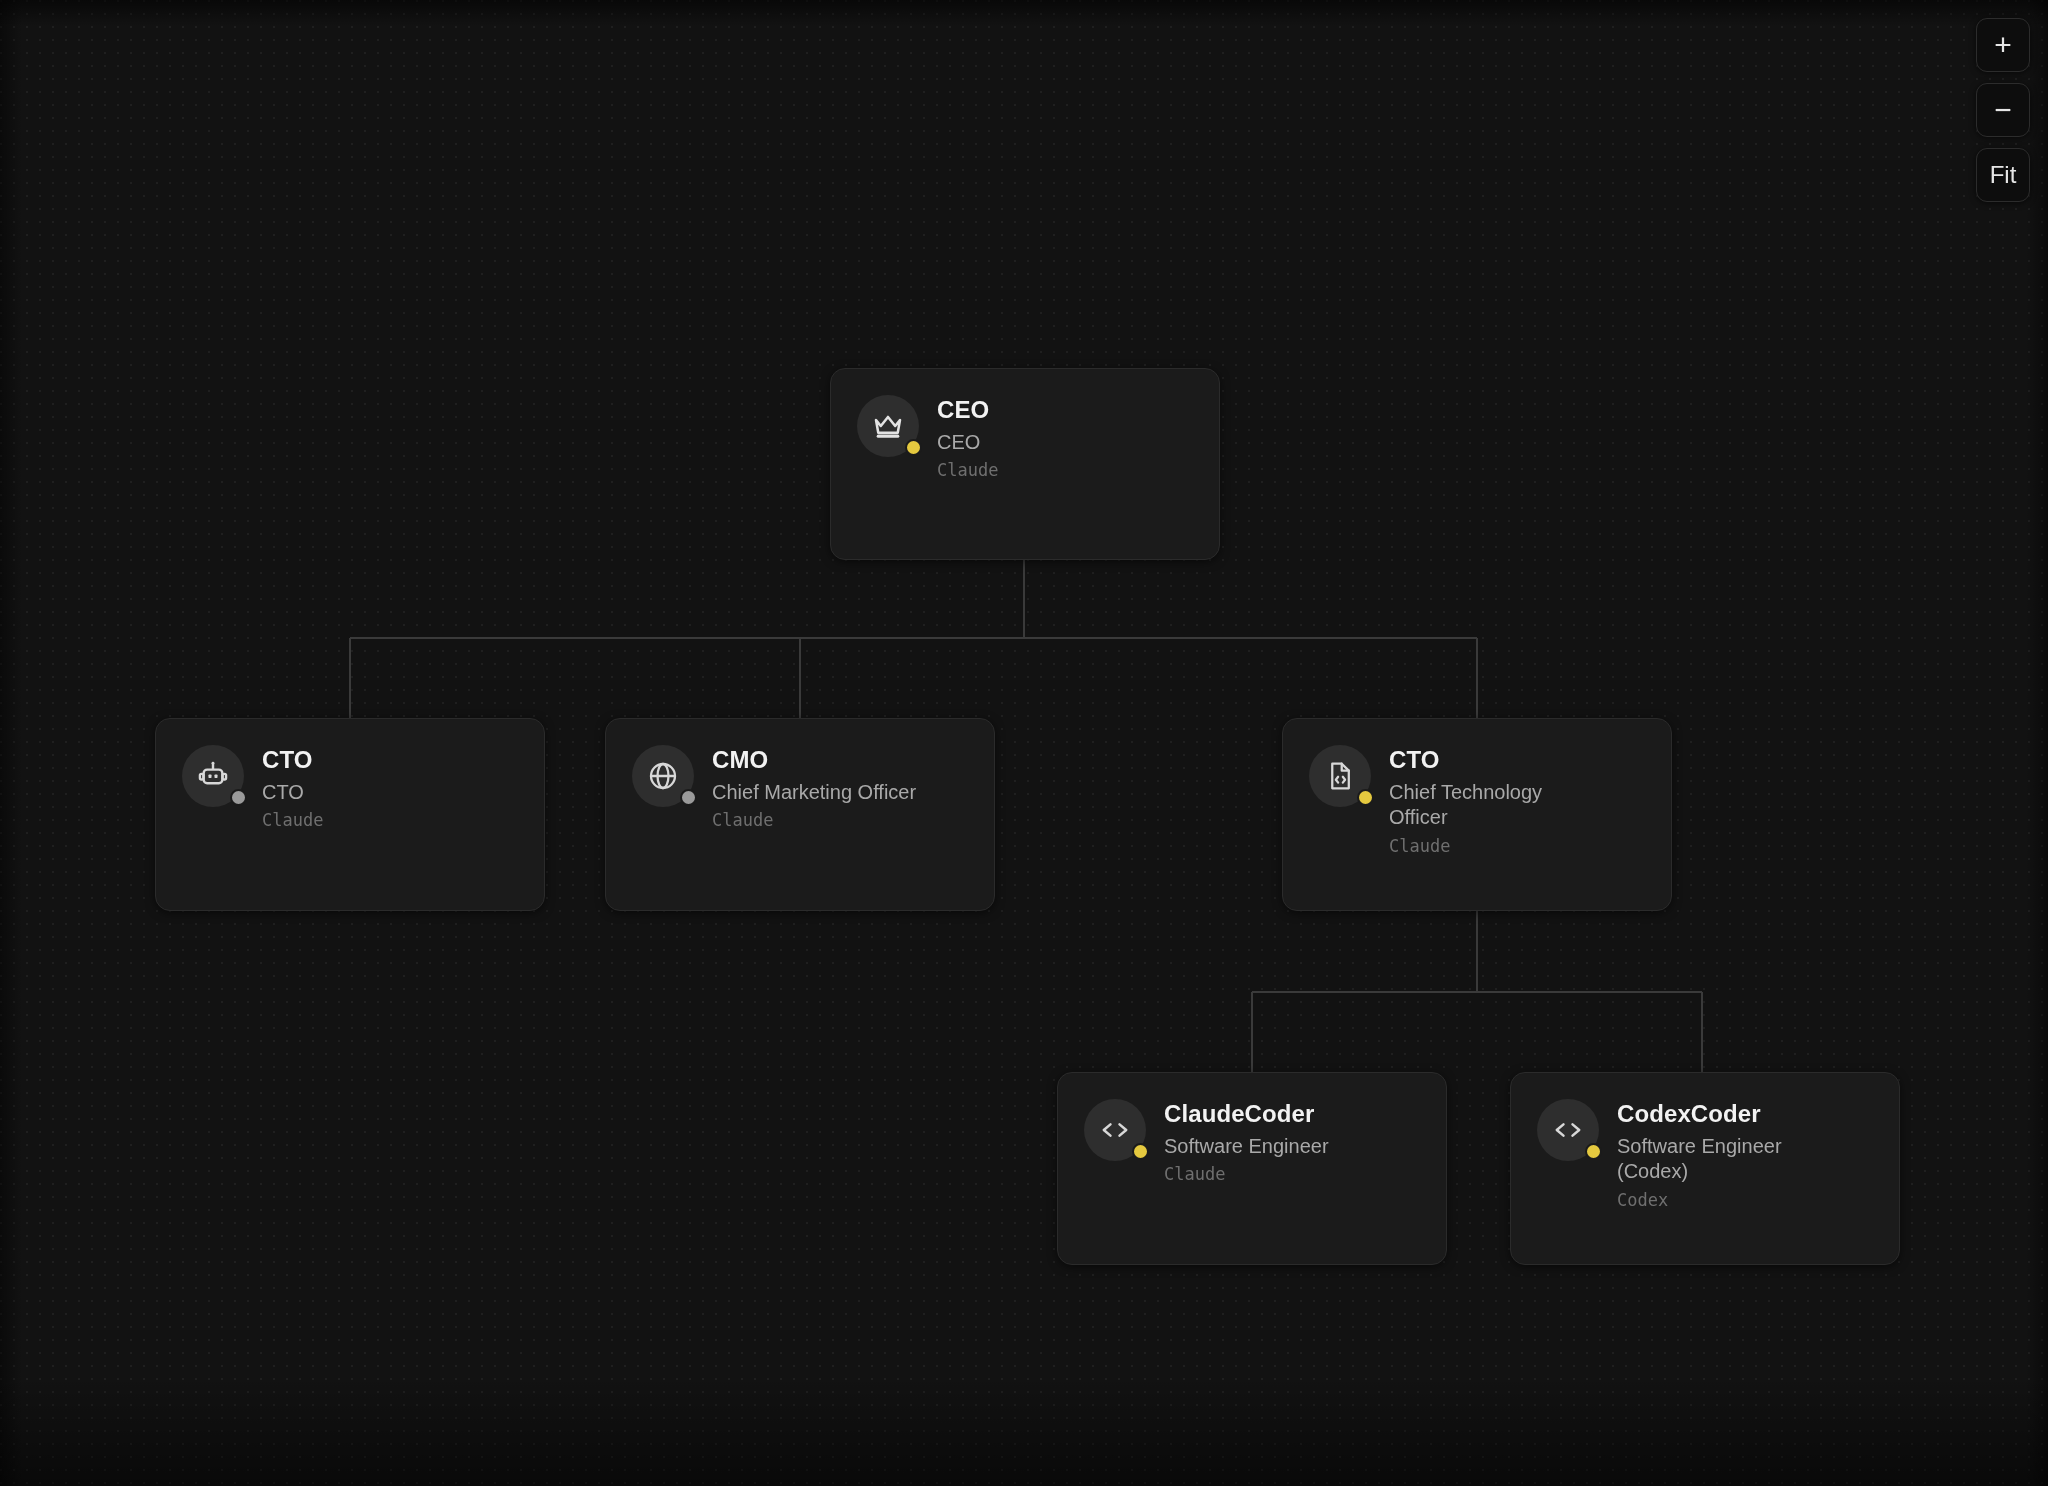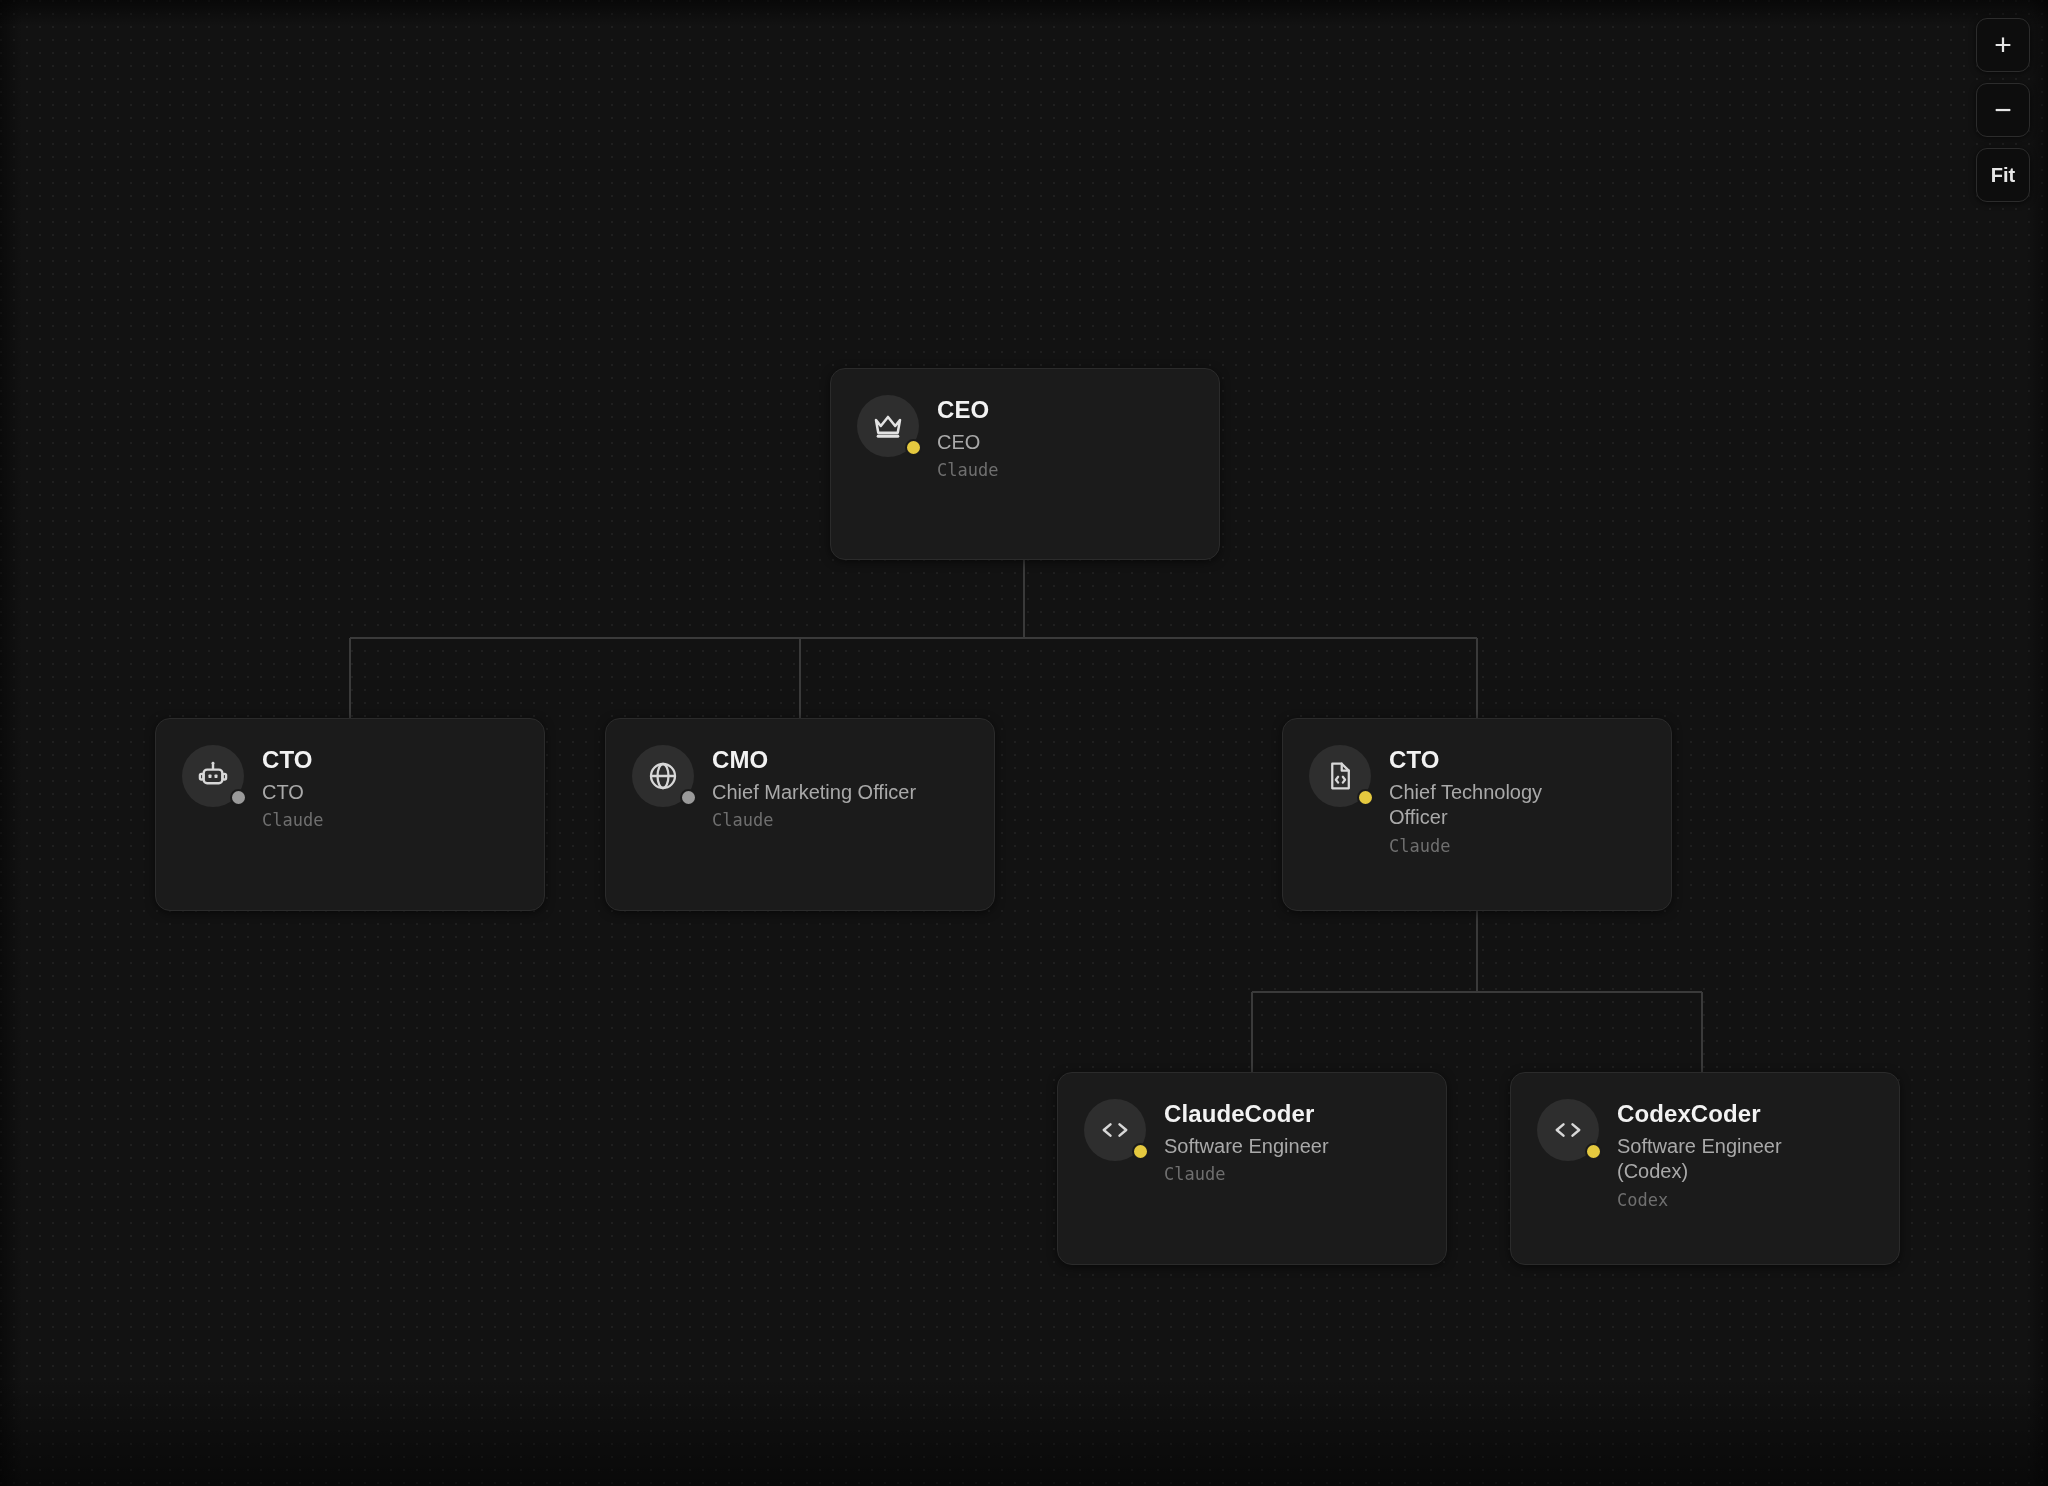--- a/index.html
+++ b/index.html
@@ -144,21 +144,21 @@
     display: flex;
     align-items: center;
     justify-content: center;
     cursor: pointer;
     padding: 0;
     user-select: none;
     box-shadow: 0 1px 6px rgba(0,0,0,0.6);
   }
   .zoom-btn.plus  { font-size: 30px; font-weight: 300; }
   .zoom-btn.minus { font-size: 30px; font-weight: 300; }
-  .zoom-btn.fit   { font-size: 20px; font-weight: bold; }
+  .zoom-btn.fit   { font-size: 24px; font-weight: normal; }
 </style>
 </head>
 <body>
 
 <div id="canvas">
 
   <svg id="edges" viewBox="0 0 2048 1486" width="2048" height="1486">
     <g stroke="#3a3a3a" stroke-width="2" fill="none" shape-rendering="crispEdges">
 
       <path d="M1024 559 L1024 638"></path>

